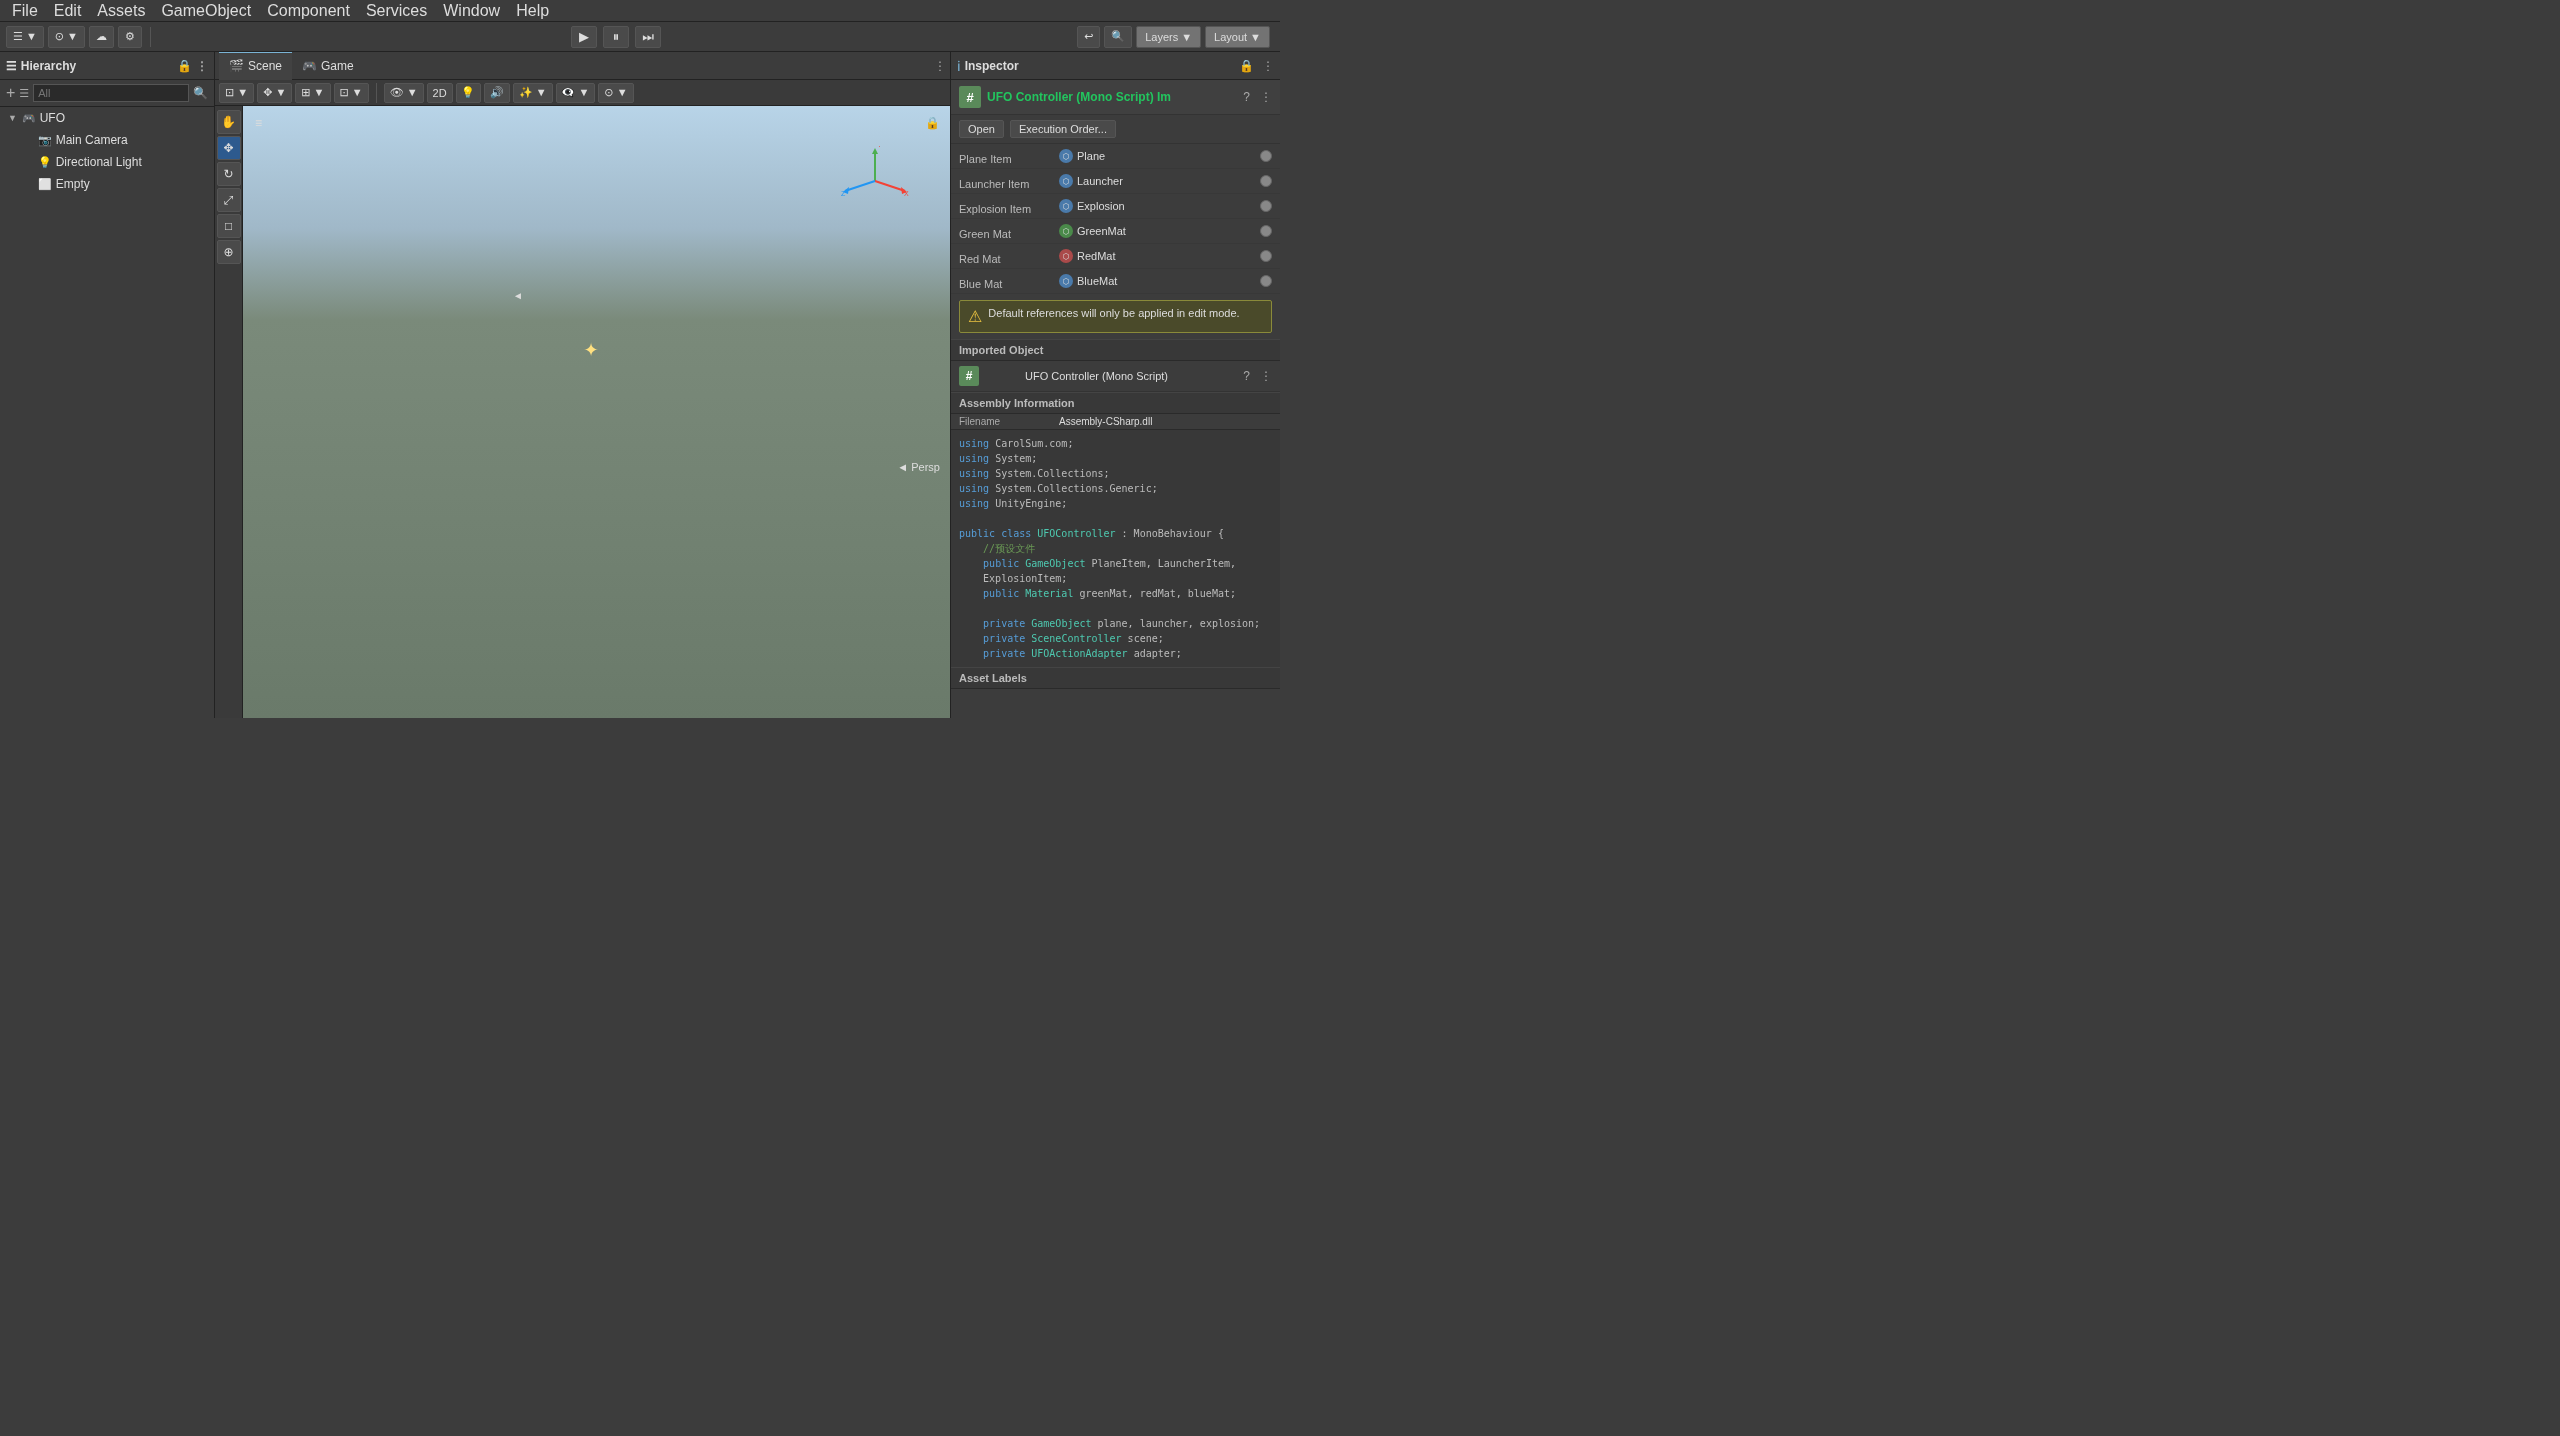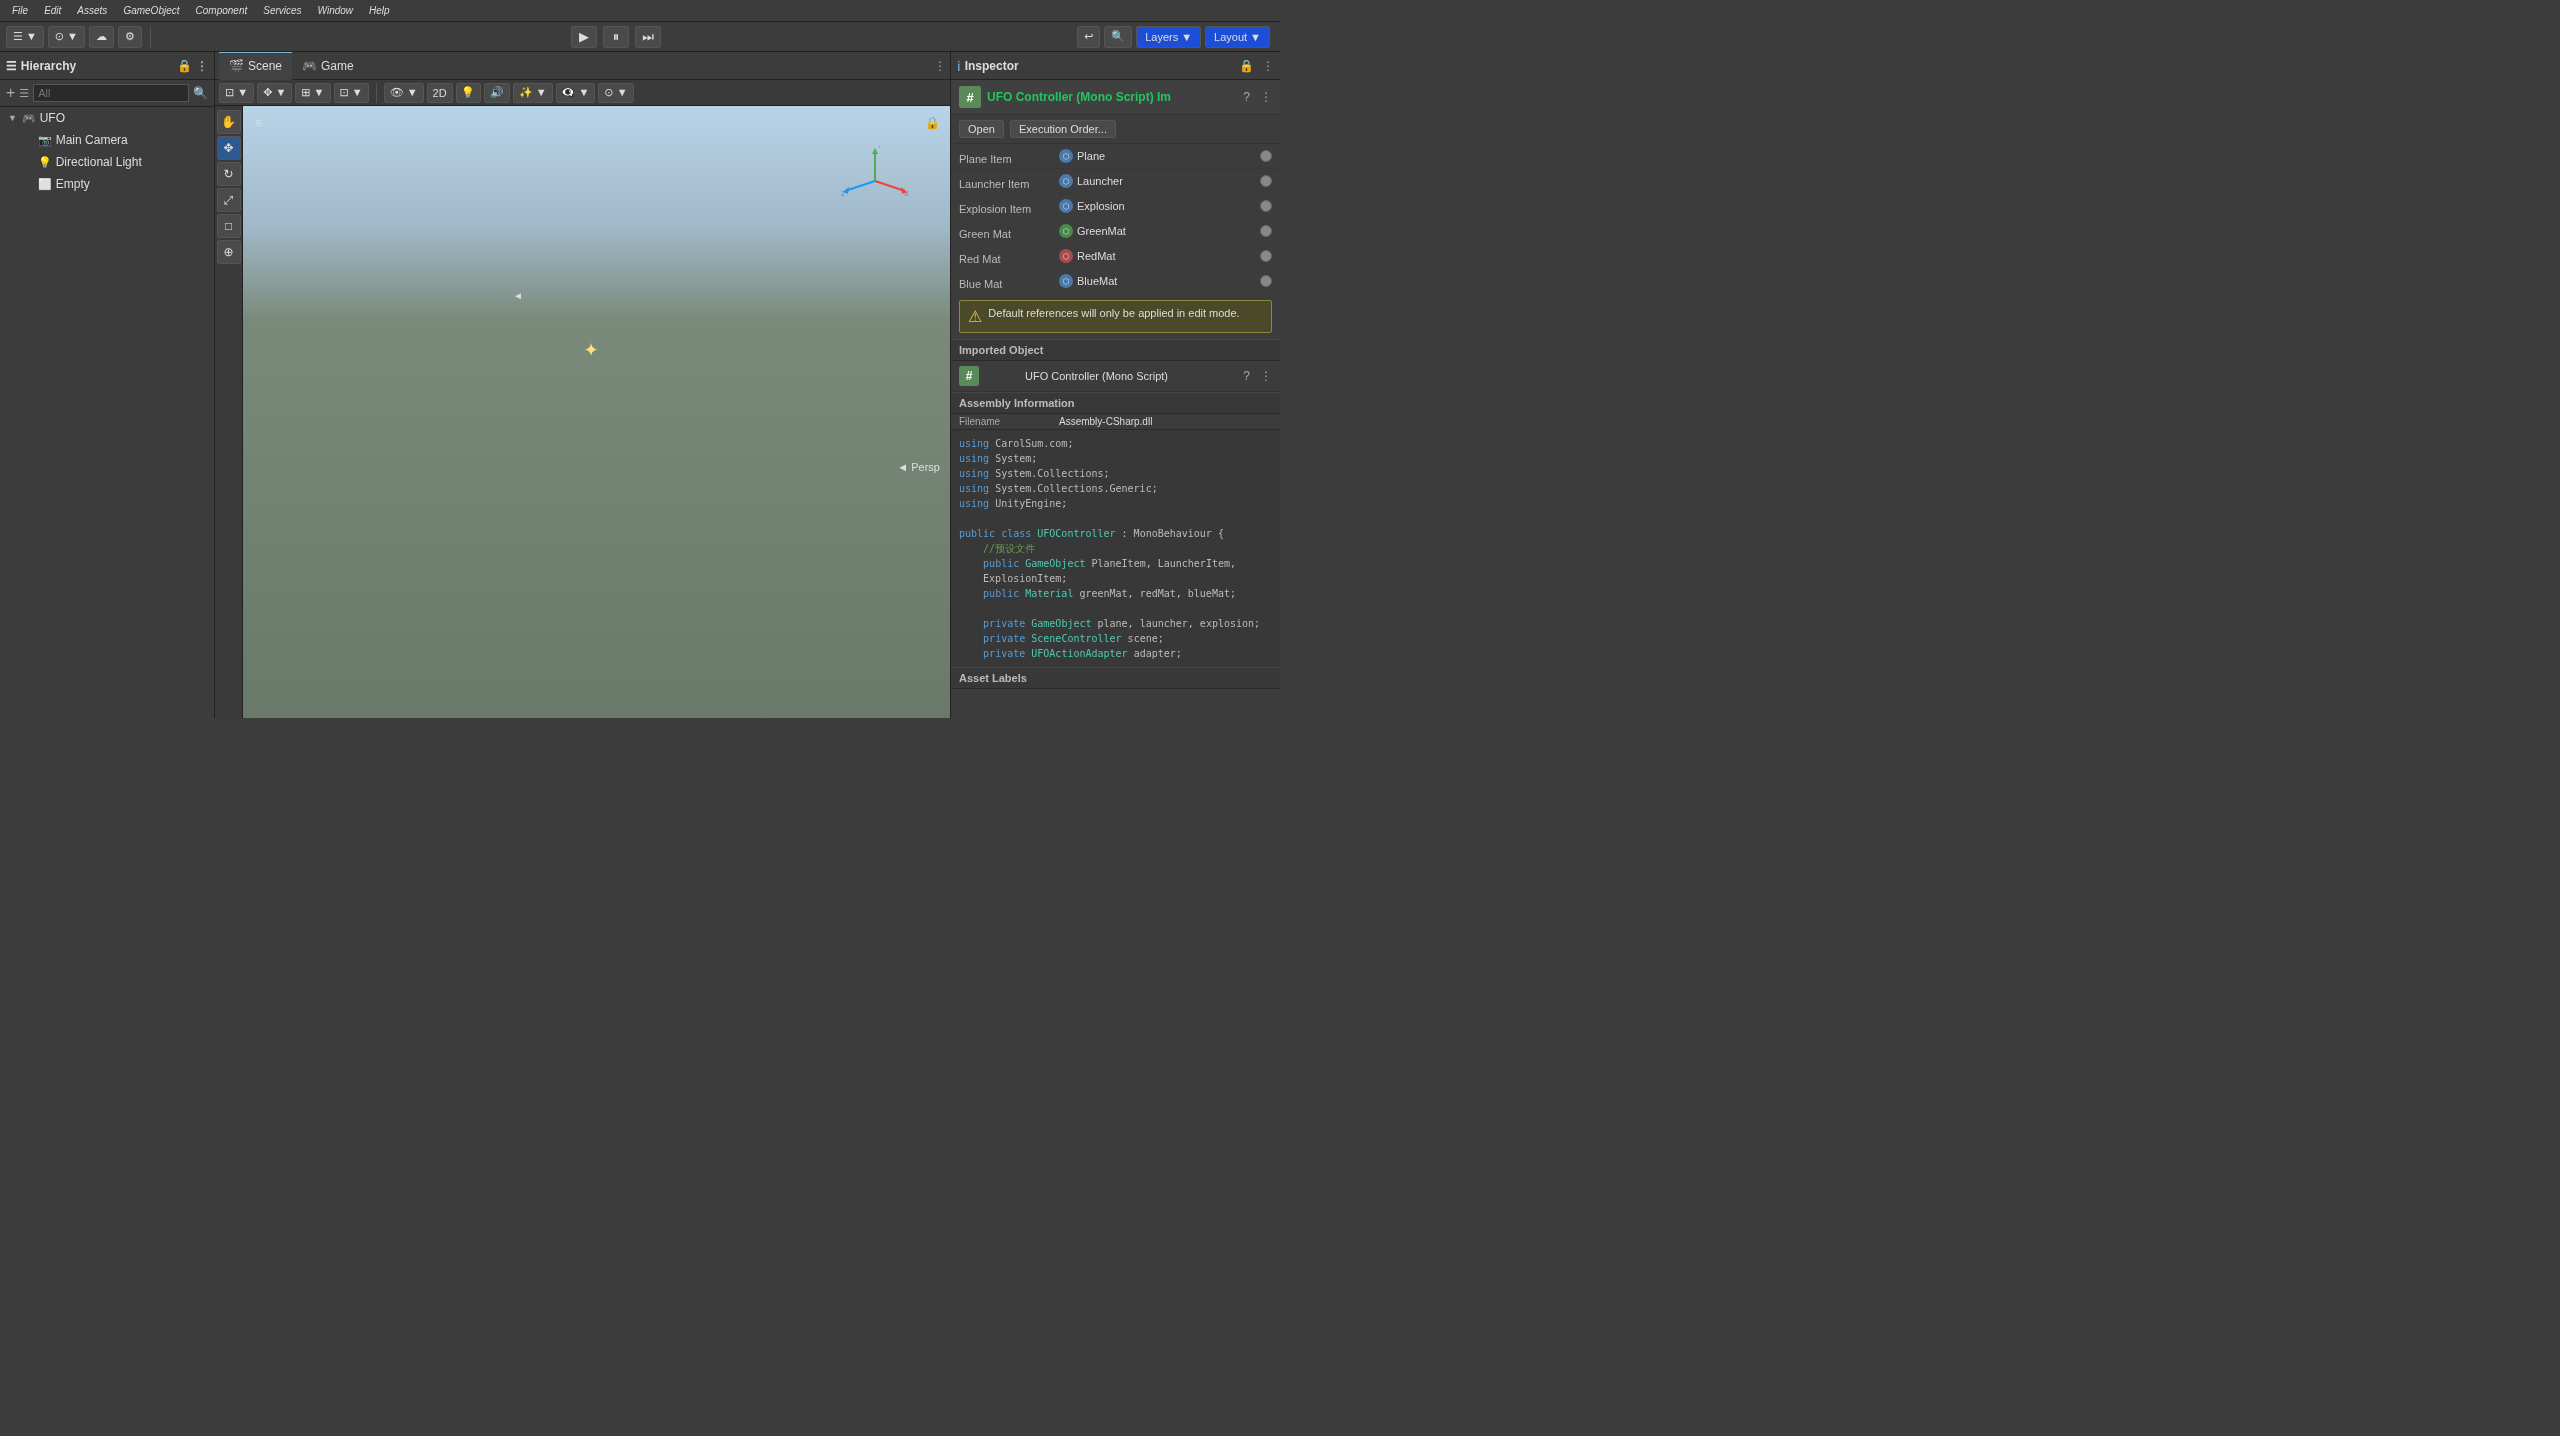--- a/index.html
+++ b/index.html
@@ -19,23 +19,22 @@
       background: #3c3c3c;
       height: 22px;
       display: flex;
       align-items: center;
       padding: 0 4px;
       border-bottom: 1px solid #222;
     }
     .menu-item {
       padding: 2px 8px;
       cursor: pointer;
-      font-size: 10px;
-      color: #ddd;
-      font-style: italic;
+      font-size: 16px;
+      color: #ddd;
     }
 
     
     #toolbar {
       background: #3c3c3c;
       height: 30px;
       display: flex;
       align-items: center;
       padding: 0 6px;
       border-bottom: 1px solid #222;
@@ -531,21 +530,21 @@
       display: flex;
       align-items: center;
       padding: 0 8px;
       border-top: 1px solid #222;
       font-size: 10px;
       color: #aaa;
       justify-content: space-between;
     }
 
     .layers-btn {
-      background: #1d4ed8;
+      background: #737373;
       border: 1px solid #555;
       color: #ddd;
       padding: 2px 8px;
       cursor: pointer;
       font-size: 11px;
       border-radius: 2px;
       display: flex;
       align-items: center;
       gap: 3px;
     }

